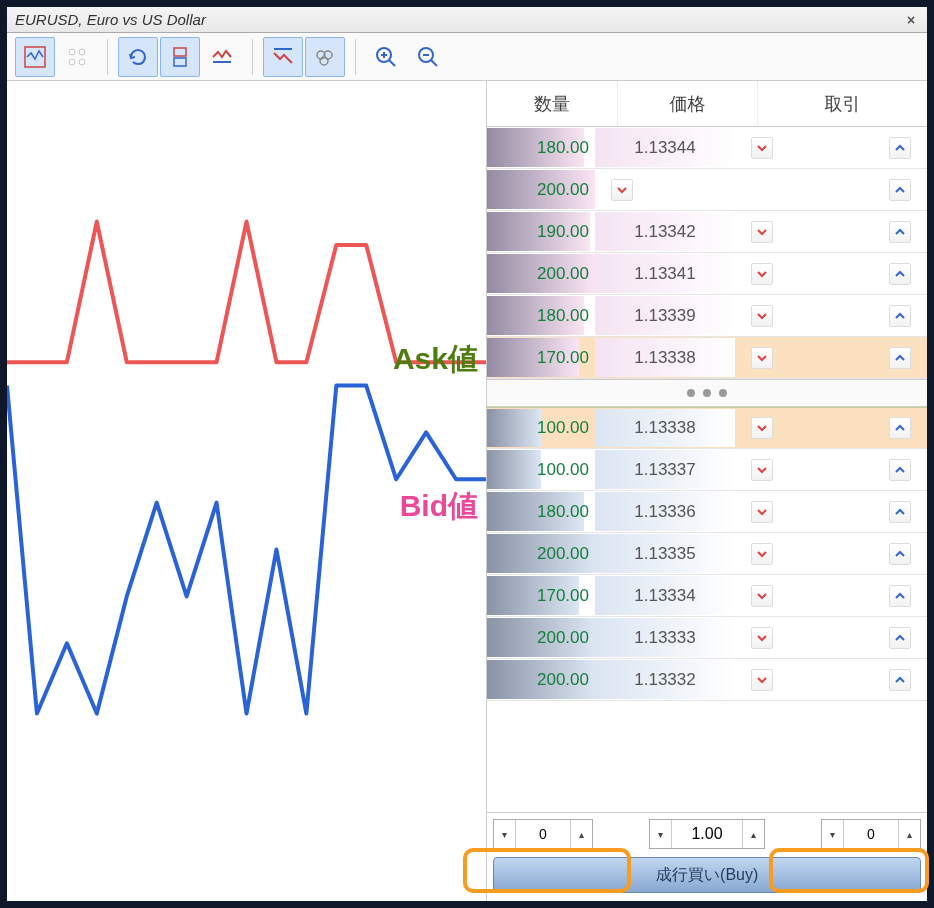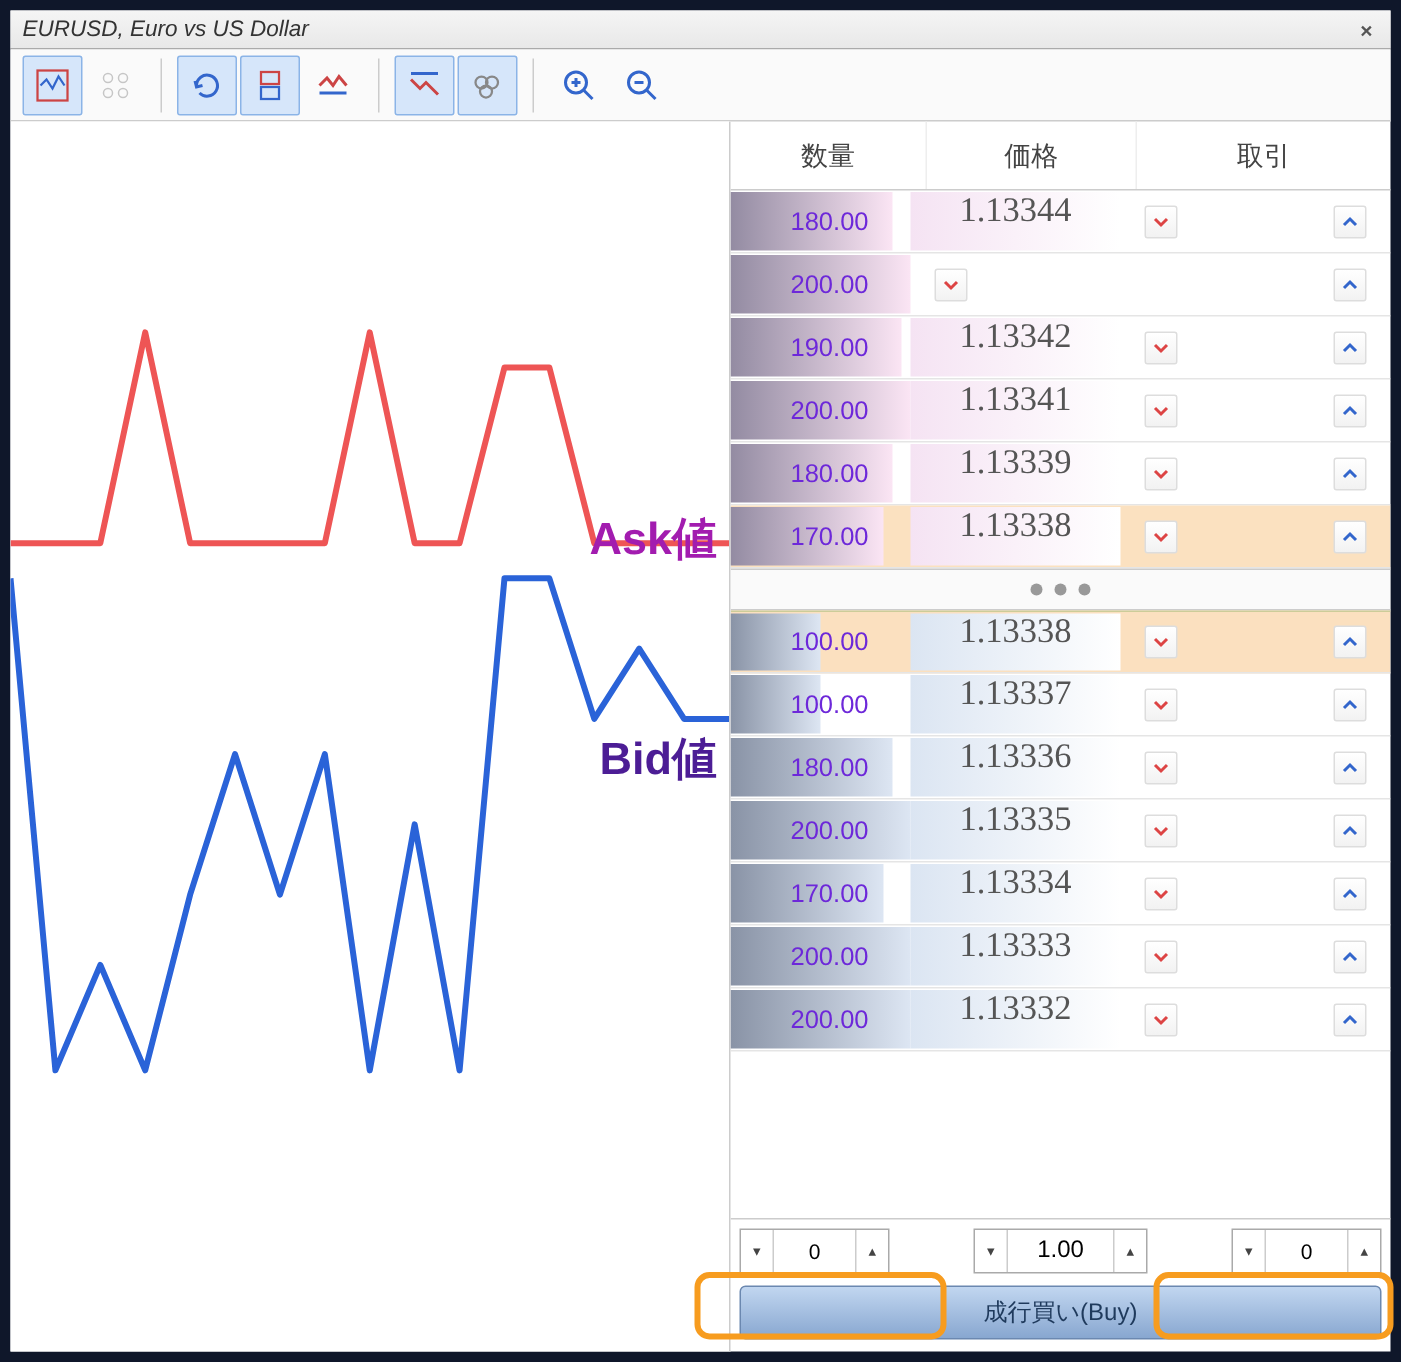--- a/index.html
+++ b/index.html
@@ -24,26 +24,26 @@
   .dom-header { display: flex; height: 46px; border-bottom: 1px solid #ccc; }
   .dom-header div { flex: 1; display: flex; align-items: center; justify-content: center; color: #444; border-left: 1px solid #eee; font-size: 18px; }
   .dom-header div:first-child { border-left: none; }
   .col-qty { max-width: 130px; }
   .col-price { max-width: 140px; }
   
   .dom-body { flex: 1; overflow: hidden; }
   .dom-row { display: flex; height: 42px; border-bottom: 1px solid #e5e5e5; align-items: stretch; }
   .dom-row.highlight-ask { background: #fbe1c0; }
   .dom-row.highlight-bid { background: #fbe0bf; border-top: 1px solid #cc9; }
-  .cell-qty { width: 120px; position: relative; display: flex; align-items: center; justify-content: flex-end; padding-right: 28px; font-size: 17px; color: #6d28d9; }
+  .cell-qty { width: 108px; position: relative; display: flex; align-items: center; justify-content: flex-end; padding-right: 6px; font-size: 17px; color: #15803d; }
   .cell-qty .bar { position: absolute; left: 0; top: 1px; bottom: 1px; z-index: 0; }
   .cell-qty .bar.ask { background: linear-gradient(to right, #938ba2, #fbe5f4); }
   .cell-qty .bar.bid { background: linear-gradient(to right, #8993a6, #dde6f3); }
   .cell-qty span { position: relative; z-index: 1; }
-  .cell-price { width: 140px; display: flex; align-items: flex-start; justify-content: center; font-size: 23px; color: #555; position: relative; font-family: Liberation Serif, serif; }
+  .cell-price { width: 140px; display: flex; align-items: center; justify-content: center; font-size: 17px; color: #555; position: relative; }
   .cell-price .pricebg { position: absolute; inset: 1px 0 1px 0; z-index: 0; }
   .cell-price .pricebg.ask { background: linear-gradient(to right, #f5e3f3, #fff); }
   .cell-price .pricebg.bid { background: linear-gradient(to right, #dbe5f2, #fff); }
   .cell-price span { position: relative; z-index: 1; }
   .cell-trade { flex: 1; display: flex; align-items: center; justify-content: space-between; padding: 0 16px; }
   .chev { width: 22px; height: 22px; display: flex; align-items: center; justify-content: center; cursor: pointer; border: 1px solid #ddd; border-radius: 2px; background: linear-gradient(#fff,#f2f2f2); }
   .chev svg { width: 12px; height: 8px; }
   
   .dom-sep-row { height: 28px; border-bottom: 1px solid #ccc; border-top: 1px solid #ccc; display: flex; align-items: center; justify-content: center; gap: 8px; background: #fafafa; }
   .dom-sep-row .dot { width: 8px; height: 8px; border-radius: 50%; background: #999; }
@@ -58,22 +58,22 @@
   
   .footer-buttons { display: flex; gap: 10px; }
   .big-btn { flex: 1; height: 36px; border-radius: 4px; display: flex; align-items: center; justify-content: center; font-size: 16px; cursor: pointer; border: 1px solid #888; }
   .big-btn.sell { background: linear-gradient(to bottom, #f3b6b6, #d47378); color: #6b1e1e; border-color: #b05a5e; }
   .big-btn.close { background: linear-gradient(to bottom, #fff, #e7e7e7); color: #555; border-color: #aaa; }
   .big-btn.buy { background: linear-gradient(to bottom, #c1d6f0, #88a7d0); color: #1f3a5c; border-color: #6b88b0; }
   .callout { position: absolute; border: 4px solid #f79c1f; border-radius: 10px; pointer-events: none; z-index: 50; }
   .callout.c1 { left: 456px; top: 841px; width: 168px; height: 45px; }
   .callout.c2 { left: 762px; top: 841px; width: 160px; height: 45px; }
 
-  .ask-label { position: absolute; right: 8px; top: 258px; font-size: 30px; font-weight: bold; color: #a21caf; }
-  .bid-label { position: absolute; right: 8px; top: 405px; font-size: 30px; font-weight: bold; color: #4c1d95; }
+  .ask-label { position: absolute; right: 8px; top: 258px; font-size: 30px; font-weight: bold; color: #4d7c0f; }
+  .bid-label { position: absolute; right: 8px; top: 405px; font-size: 30px; font-weight: bold; color: #ec4899; }
 </style>
 </head>
 <body>
 
 <div class="window">
   <div class="titlebar">
     <span class="title">EURUSD, Euro vs US Dollar</span>
     <span class="close">×</span>
   </div>
 

